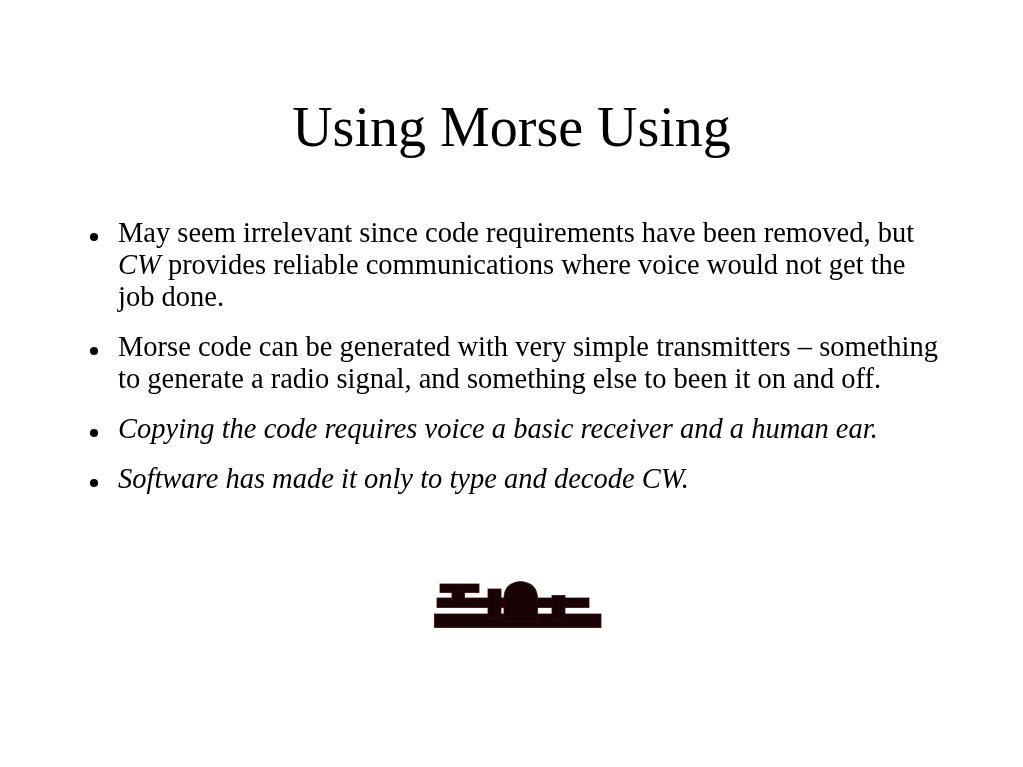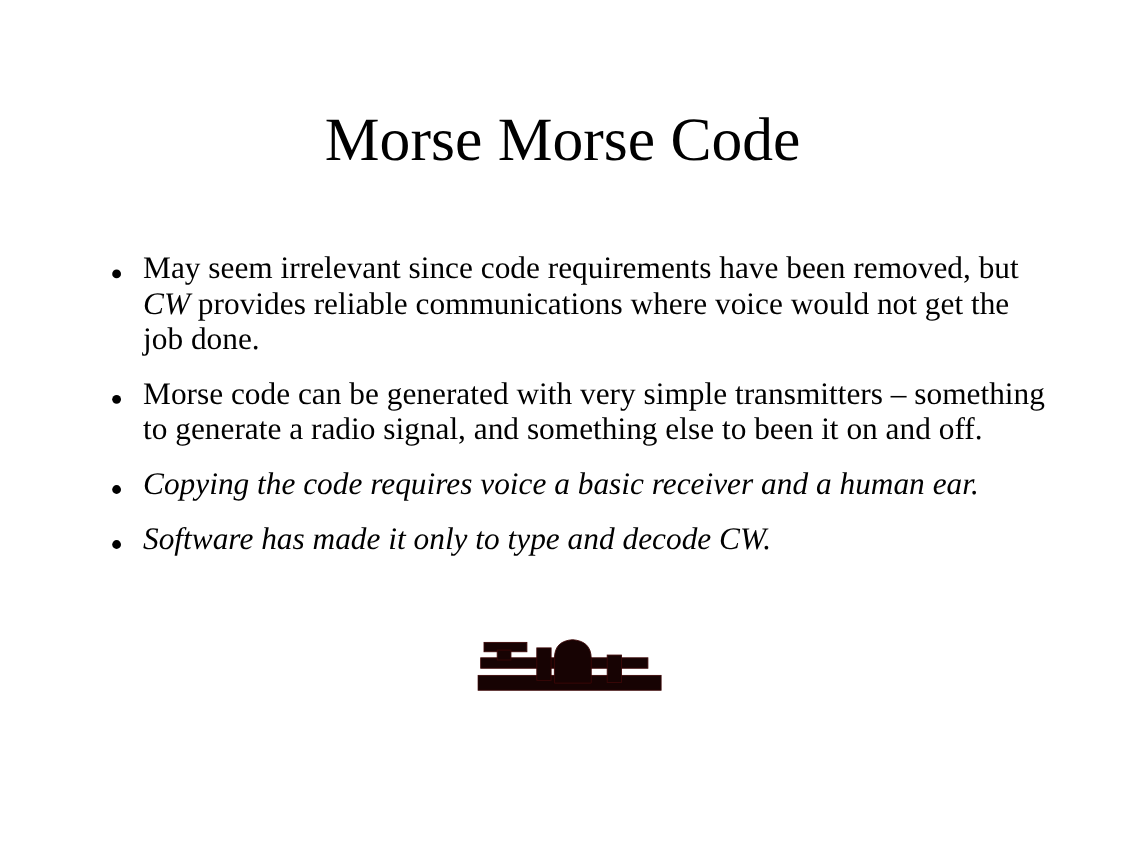--- a/index.html
+++ b/index.html
@@ -26,21 +26,21 @@
     font-weight: normal;
     line-height: 60px;
     color: #000000;
     letter-spacing: 0px;
   }
   .bullets {
     position: absolute;
     top: 217px;
     left: 88px;
     width: 860px;
-    margin: 12px;
+    margin: 0;
     padding: 0;
     list-style: none;
   }
   .bullets li {
     position: relative;
     padding-left: 30px;
     margin: 0 0 18px 0;
     font-size: 28.5px;
     line-height: 32px;
     color: #000000;
@@ -63,21 +63,21 @@
     top: 579px;
     width: 170px;
     height: 50px;
   }
 </style>
 </head>
 <body>
 
 <div class="slide" style="background: rgb(255, 255, 255); color: rgb(0, 0, 0);">
 
-  <h1 class="title">Morse Morse Code</h1>
+  <h1 class="title">Using Morse Using</h1>
 
   <ul class="bullets">
       <li><span class="dot"></span><span>May seem irrelevant since code requirements have been removed, but </span><span class="italic">CW</span><span> provides reliable communications where voice would not get the job done.</span></li>
       <li><span class="dot"></span><span>Morse code can be generated with very simple transmitters – something to generate a radio signal, and something else to been it on and off.</span></li>
       <li><span class="dot"></span><span class="italic">Copying the code requires voice a basic receiver and a human ear.</span></li>
       <li><span class="dot"></span><span class="italic">Software has made it only to type and decode CW.</span></li>
     </ul>
 
   <svg class="key-image" viewBox="0 0 170 50" xmlns="http://www.w3.org/2000/svg" aria-hidden="true">
 

